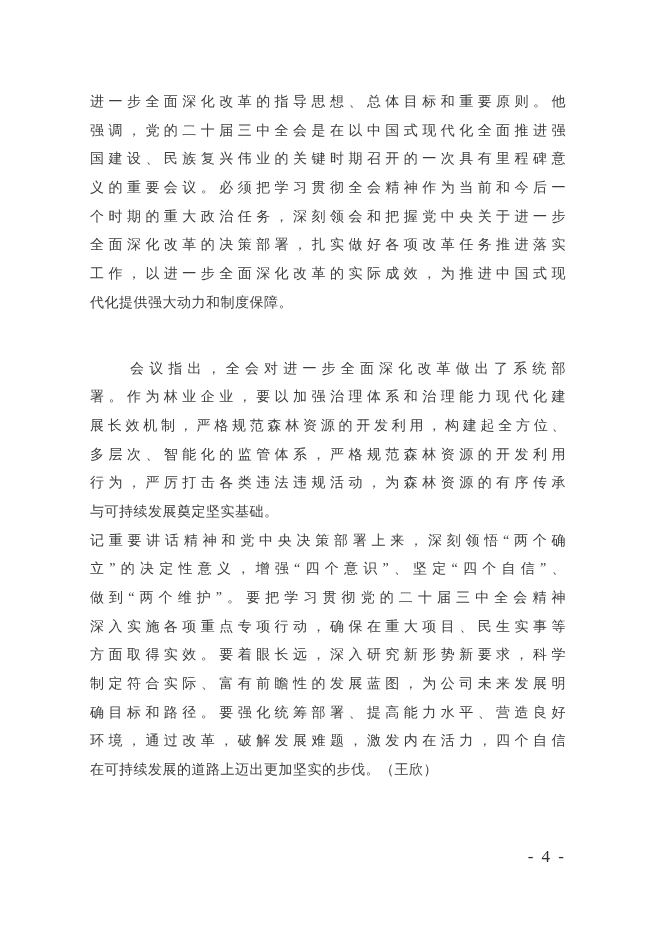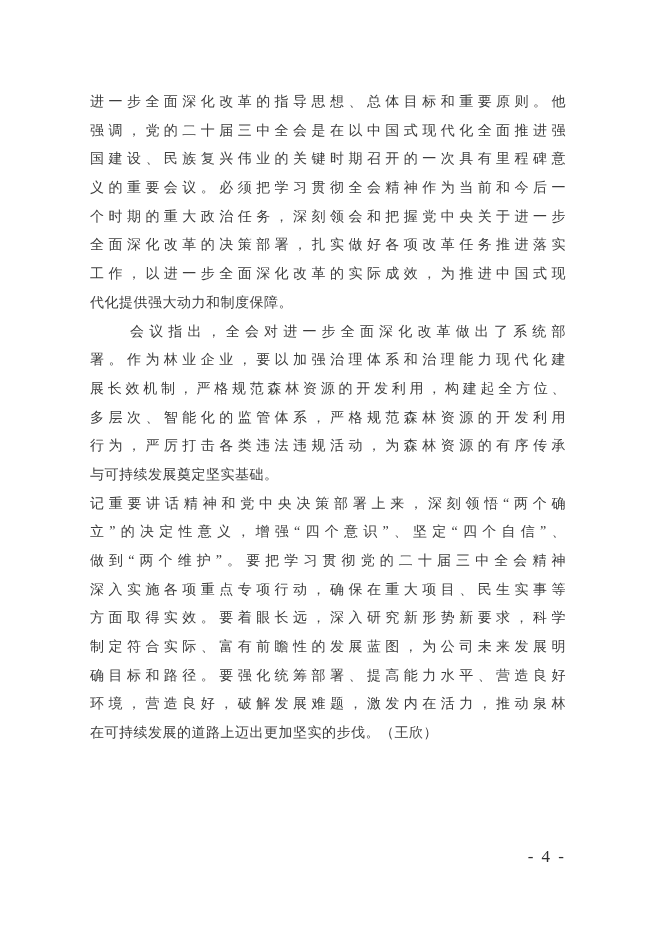--- a/index.html
+++ b/index.html
@@ -29,21 +29,21 @@
     white-space: nowrap;
     overflow: hidden;
   }
   
   .j {
     text-align: justify;
     text-align-last: justify;
     -moz-text-align-last: justify;
   }
   
-  .ind { padding-left: 40px; }
+  .ind { padding-left: 40px; margin-top: 37px; }
   .page-number {
     position: absolute;
     top: 845px;
     right: 95px;
     height: 24px;
     line-height: 24px;
     font-size: 17px;
     color: #2f2f2f;
     letter-spacing: 2px;
     font-family: "Liberation Serif", "DejaVu Serif", serif;
@@ -76,20 +76,20 @@
     </div>
 
     <div class="para">
       <div class="line j">记重要讲话精神和党中央决策部署上来，深刻领悟“两个确</div>
       <div class="line j">立”的决定性意义，增强“四个意识”、坚定“四个自信”、</div>
       <div class="line j">做到“两个维护”。要把学习贯彻党的二十届三中全会精神</div>
       <div class="line j">深入实施各项重点专项行动，确保在重大项目、民生实事等</div>
       <div class="line j">方面取得实效。要着眼长远，深入研究新形势新要求，科学</div>
       <div class="line j">制定符合实际、富有前瞻性的发展蓝图，为公司未来发展明</div>
       <div class="line j">确目标和路径。要强化统筹部署、提高能力水平、营造良好</div>
-      <div class="line j">环境，营造良好，破解发展难题，激发内在活力，推动泉林</div>
+      <div class="line j">环境，通过改革，破解发展难题，激发内在活力，四个自信</div>
       <div class="line">在可持续发展的道路上迈出更加坚实的步伐。（王欣）</div>
     </div>
 
   </div>
 
   <div class="page-number">- 4 -</div>
 </div>
 
 </body></html>

